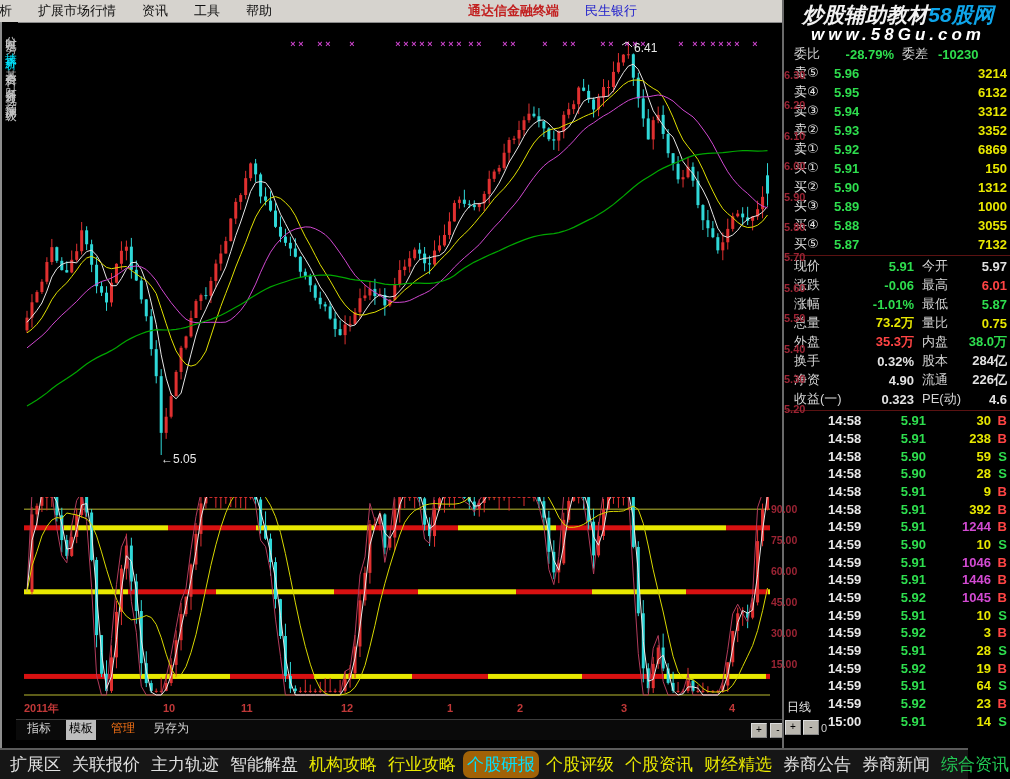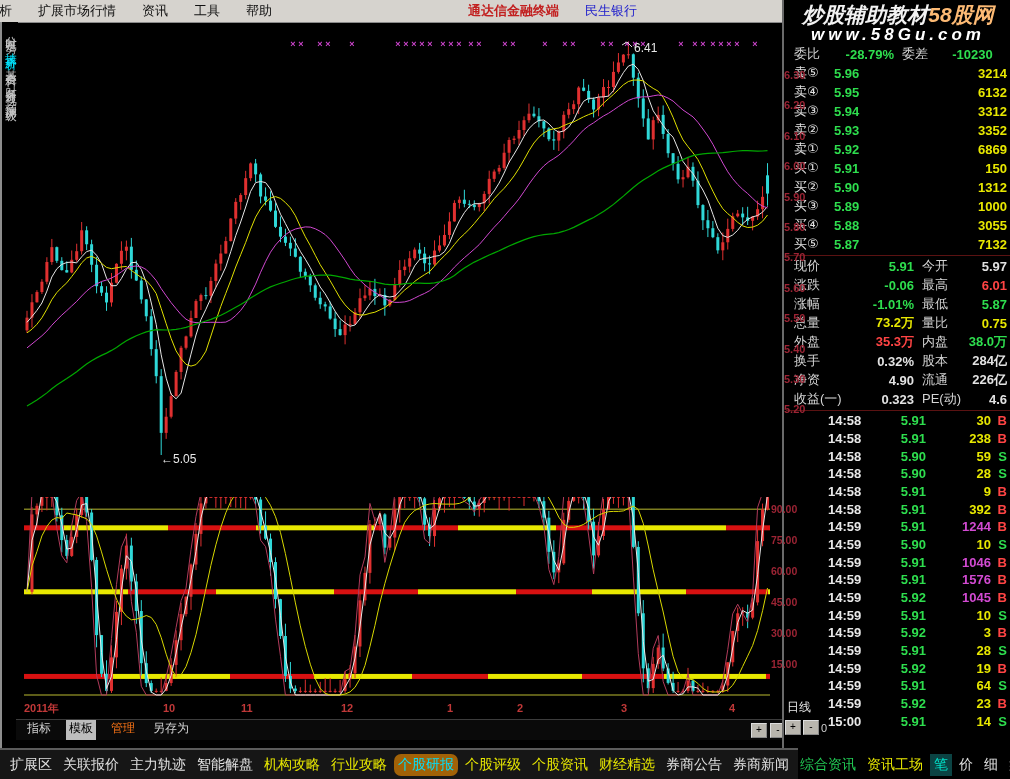--- a/index.html
+++ b/index.html
@@ -29,47 +29,47 @@
   .tab.active{background:#bdbdbd;color:#000;}
   .tab.cyan{color:#f97316;}
   .zoombtns{margin-left:auto;margin-right:4px;display:flex;gap:3px;align-items:center;}
   .zb{width:14px;height:13px;background:#b9b6ae;border:1px outset #ddd;color:#000;font-size:10px;
       line-height:11px;text-align:center;cursor:default;}
   
   .rpanel{position:absolute;left:782px;top:0;width:228px;height:748px;background:#000;
           border-left:2px solid #6a6a6a;overflow:hidden;}
   .wm{padding-top:3px;text-align:center;line-height:1.1;}
   .wm1{font-size:21px;font-style:italic;font-weight:bold;color:#f2f2f2;white-space:nowrap;}
-  .wm1 .wmy{color:#fdba74;}
+  .wm1 .wmy{color:#0ea5e9;}
   .wm2{font-size:17px;font-style:italic;font-weight:bold;color:#fff;letter-spacing:4px;white-space:nowrap;}
   .qrow{display:flex;align-items:center;height:19px;font-size:13px;padding:0 5px 0 10px;white-space:nowrap;}
   .qrow .ql{color:#d4d4d4;}
   .wbrow .ql{width:36px;}
   .wbrow .qv1{width:64px;text-align:right;font-weight:bold;margin-right:8px;}
-  .wbrow .qv2{flex:1;text-align:center;font-weight:bold;}
+  .wbrow .qv2{flex:1;text-align:left;font-weight:bold;}
   .lvl .lbl{width:40px;color:#e0e0e0;}
   .lvl .price{width:52px;text-align:left;font-weight:bold;}
   .lvl .vol{flex:1;text-align:right;font-weight:bold;}
   .inforow .w1{width:58px;}
   .inforow .iv1{width:62px;text-align:right;font-weight:bold;}
   .inforow .w2{width:46px;margin-left:8px;}
   .inforow .iv2{flex:1;text-align:right;font-weight:bold;}
   .tick{display:flex;align-items:center;height:17.7px;font-size:13px;padding:0 5px 0 44px;white-space:nowrap;}
   .tick .tt{width:46px;color:#e8e8e8;font-weight:bold;}
   .tick .tp{width:52px;text-align:right;font-weight:bold;}
   .tick .tv{flex:1;text-align:right;font-weight:bold;}
   .tick .tb{width:16px;text-align:right;font-weight:bold;}
   .qsep{height:1px;background:#5a1212;margin:1px 2px;}
   .periodbox{position:absolute;left:0;top:699px;width:44px;font-size:12px;color:#e8e8e8;}
   .periodbox .pl{padding-left:3px;}
   .pbrow{display:flex;gap:2px;align-items:center;margin-top:4px;padding-left:1px;}
   .green{color:#2ede4e;} .red{color:#ff4444;} .yellow{color:#e8e800;} .white{color:#e2e2e2;} .mag{color:#d24ad2;}
   
-  .btoolbar{position:absolute;left:0;top:748px;width:798px;height:31px;background:#161616;
-            border-top:2px outset #5a5a5a;display:flex;align-items:center;padding:0 6px;font-size:14px;box-sizing:border-box;}
+  .btoolbar{position:absolute;left:0;top:748px;width:968px;height:31px;background:#161616;
+            border-top:2px outset #5a5a5a;display:flex;align-items:center;padding:0 6px;font-size:17px;box-sizing:border-box;}
   .bt{padding:2px 4px;margin-right:3px;white-space:nowrap;cursor:default;}
   .bt.white{color:#e0e0e0;} .bt.yellow{color:#e8e800;} .bt.green{color:#22cc55;}
   .bt.cyan{color:#00e0ff;background:#a16207;border-radius:7px;}
   .bt.cyan2{color:#00e0c8;background:#0b4343;}
   .bt.pushright{margin-left:auto;}
   #chart-svg{position:absolute;left:0;top:0;width:1010px;height:779px;pointer-events:none;z-index:50;}
 </style>
 </head>
 <body>
 <div id="root">
@@ -272,21 +272,21 @@
         </div>
         <div class="tick">
           <span class="tt">14:59</span>
           <span class="tp green">5.91</span>
           <span class="tv mag">1046</span>
           <span class="tb red">B</span>
         </div>
         <div class="tick">
           <span class="tt">14:59</span>
           <span class="tp green">5.91</span>
-          <span class="tv mag">1576</span>
+          <span class="tv mag">1446</span>
           <span class="tb red">B</span>
         </div>
         <div class="tick">
           <span class="tt">14:59</span>
           <span class="tp green">5.92</span>
           <span class="tv mag">1045</span>
           <span class="tb red">B</span>
         </div>
         <div class="tick">
           <span class="tt">14:59</span>

